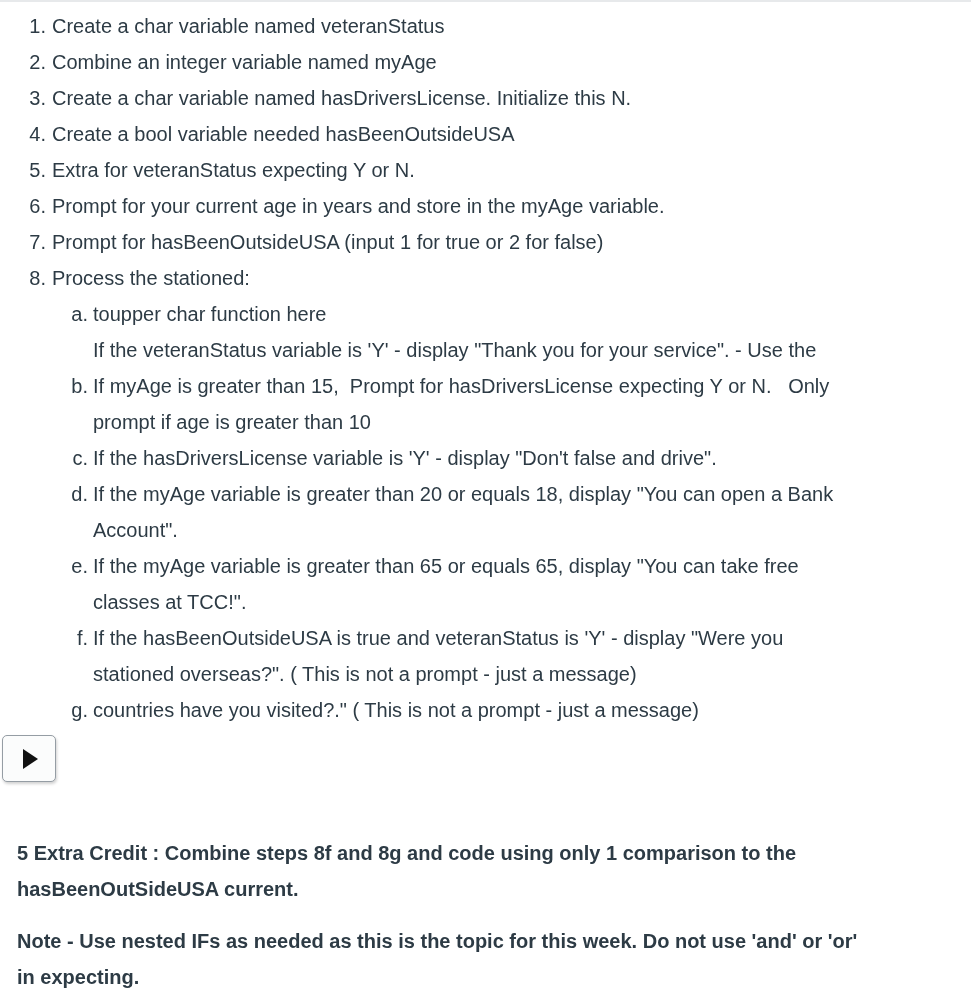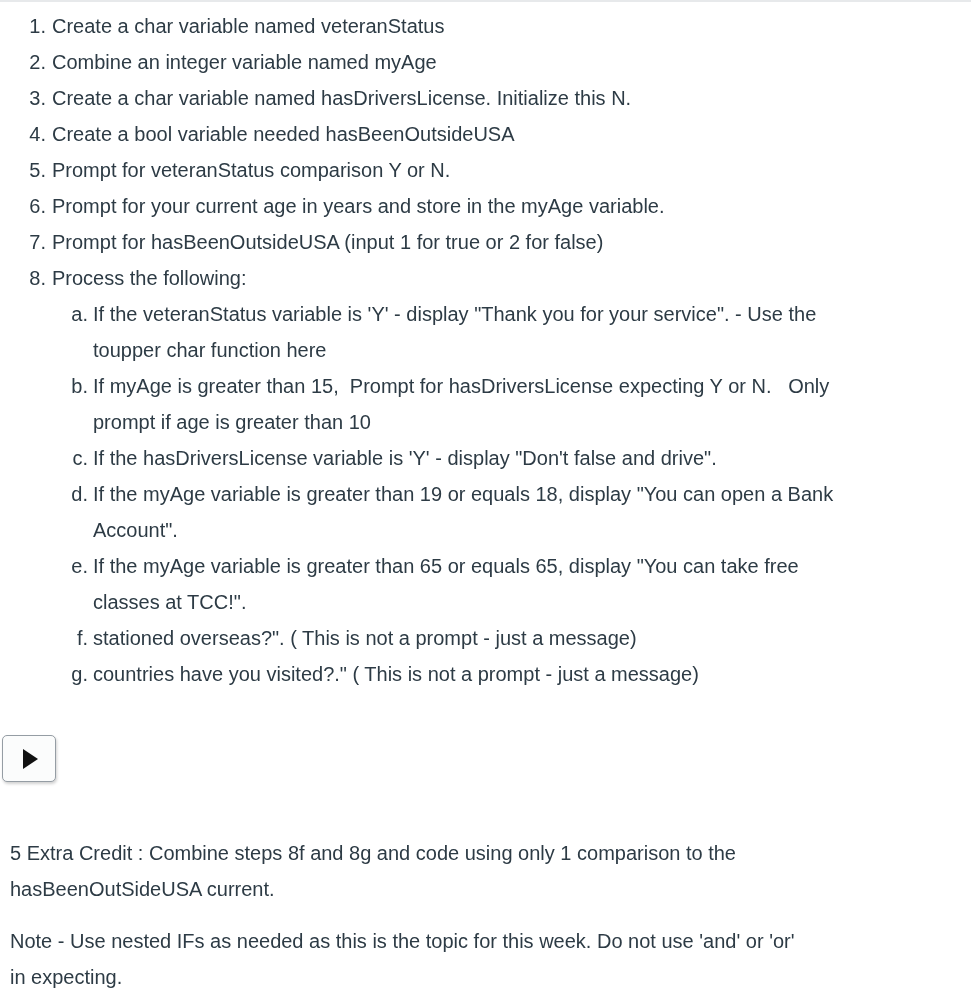--- a/index.html
+++ b/index.html
@@ -56,21 +56,21 @@
     justify-content: center;
     padding: 0;
   }
   .play-triangle {
     width: 0; height: 0;
     border-left: 15px solid #111111;
     border-top: 10px solid transparent;
     border-bottom: 10px solid transparent;
     margin-left: 2px;
   }
-  .para { position: absolute; left: 10px; width: 950px; }
+  .para { position: absolute; left: 17px; width: 950px; font-weight: bold; }
   .para-extra { top: 835px; }
   .para-note  { top: 923px; }
 </style>
 </head>
 <body>
 
 <div class="top-border"></div>
 
 <div class="content">
   <ol class="list">
@@ -85,63 +85,64 @@
     <li class="li main">
       <span class="marker">3.</span>
       <span class="line">Create a char variable named hasDriversLicense. Initialize this N.</span>
     </li>
     <li class="li main">
       <span class="marker">4.</span>
       <span class="line">Create a bool variable needed hasBeenOutsideUSA</span>
     </li>
     <li class="li main">
       <span class="marker">5.</span>
-      <span class="line">Prompt for veteranStatus comparison Y or N.</span>
+      <span class="line">Extra for veteranStatus expecting Y or N.</span>
     </li>
     <li class="li main">
       <span class="marker">6.</span>
       <span class="line">Prompt for your current age in years and store in the myAge variable.</span>
     </li>
     <li class="li main">
       <span class="marker">7.</span>
       <span class="line">Prompt for hasBeenOutsideUSA (input 1 for true or 2 for false)</span>
     </li>
     <li class="li main">
       <span class="marker">8.</span>
-      <span class="line">Process the following:</span>
+      <span class="line">Process the stationed:</span>
     </li>
   </ol>
 
   <ol class="list">
     <li class="li sub">
       <span class="marker">a.</span>
+      <span class="line">toupper char function here</span>
       <span class="line">If the veteranStatus variable is 'Y' - display "Thank you for your service". - Use the</span>
-      <span class="line">toupper char function here</span>
     </li>
     <li class="li sub">
       <span class="marker">b.</span>
       <span class="line">If myAge is greater than 15,  Prompt for hasDriversLicense expecting Y or N.   Only</span>
       <span class="line">prompt if age is greater than 10</span>
     </li>
     <li class="li sub">
       <span class="marker">c.</span>
       <span class="line">If the hasDriversLicense variable is 'Y' - display "Don't false and drive".</span>
     </li>
     <li class="li sub">
       <span class="marker">d.</span>
-      <span class="line">If the myAge variable is greater than 19 or equals 18, display "You can open a Bank</span>
+      <span class="line">If the myAge variable is greater than 20 or equals 18, display "You can open a Bank</span>
       <span class="line">Account".</span>
     </li>
     <li class="li sub">
       <span class="marker">e.</span>
       <span class="line">If the myAge variable is greater than 65 or equals 65, display "You can take free</span>
       <span class="line">classes at TCC!".</span>
     </li>
     <li class="li sub">
       <span class="marker">f.</span>
+      <span class="line">If the hasBeenOutsideUSA is true and veteranStatus is 'Y' - display "Were you</span>
       <span class="line">stationed overseas?". ( This is not a prompt - just a message)</span>
     </li>
     <li class="li sub">
       <span class="marker">g.</span>
       <span class="line">countries have you visited?." ( This is not a prompt - just a message)</span>
     </li>
   </ol>
 </div>
 
 <button class="expand-btn" type="button">

